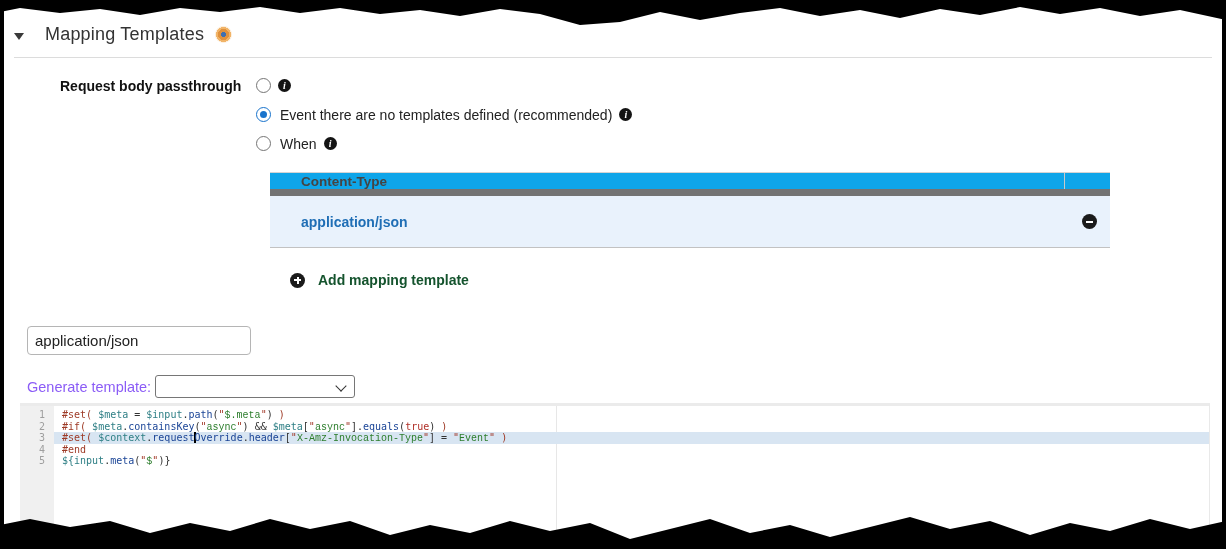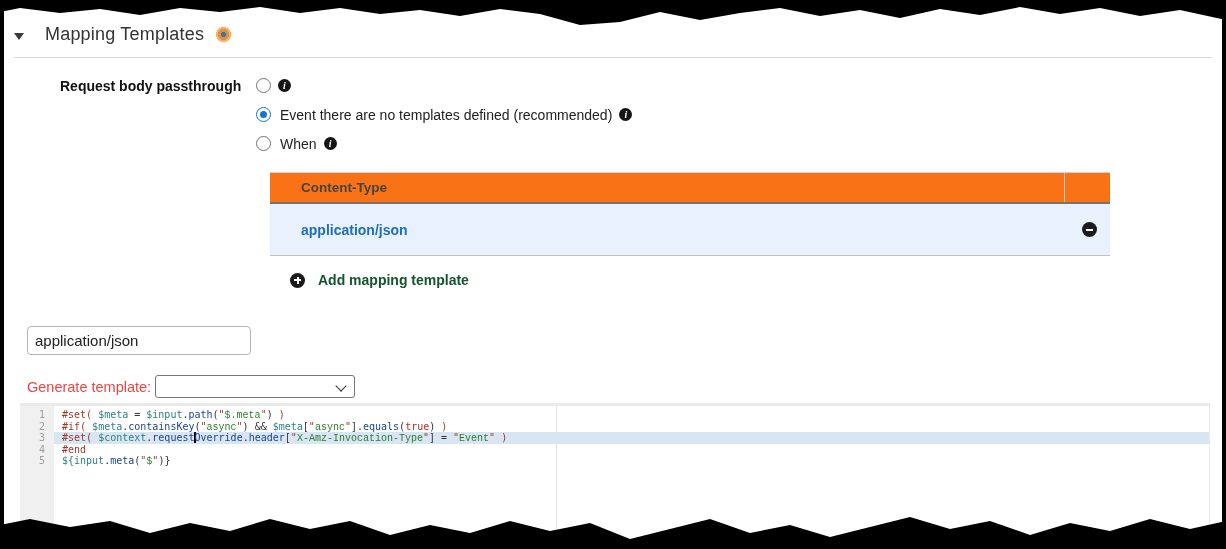--- a/index.html
+++ b/index.html
@@ -28,41 +28,41 @@
          display:inline-flex;align-items:center;justify-content:center;flex:none;cursor:pointer;}
   .radio.selected{border:1.5px solid #1873cc;}
   .radio .dot{width:0;height:0;}
   .radio.selected .dot{width:7px;height:7px;border-radius:50%;background:#1873cc;}
   .radio-label{margin-left:9px;font-size:14px;color:#222;cursor:default;}
   .info-icon{width:13px;height:13px;border-radius:50%;background:#141414;color:#fff;margin-left:7px;
              display:inline-flex;align-items:center;justify-content:center;flex:none;
              font:italic bold 10px "Liberation Serif",serif;cursor:pointer;}
 
   .ct-table{position:absolute;left:270px;top:172px;width:840px;}
-  .thead{position:relative;height:32px;background:#f97316;border-top:1px solid #d4d4d4;
-         border-bottom:2px solid #737373;display:flex;align-items:center;box-sizing:border-box;}
+  .thead{position:relative;height:24px;background:#0ea5e9;border-top:1px solid #d4d4d4;
+         border-bottom:7px solid #737373;display:flex;align-items:center;box-sizing:border-box;}
   .thead .th-text{padding-left:31px;font-size:13.5px;font-weight:bold;color:#444;}
   .th-div{position:absolute;right:45px;top:0;bottom:0;width:1px;background:#c9c9c9;}
   .trow{position:relative;height:51px;background:#e9f2fc;border-bottom:1px solid #c2c2c2;
         display:flex;align-items:center;}
   .trow .row-link{padding-left:31px;font-size:14px;font-weight:bold;color:#1f6eb5;
                   text-decoration:none;cursor:pointer;}
   .circle-icon{width:15px;height:15px;border-radius:50%;background:#1b1b1b;position:relative;
                display:inline-block;cursor:pointer;flex:none;}
   .circle-icon::before{content:"";position:absolute;left:4px;top:6.5px;width:7px;height:2px;background:#fff;}
   .circle-icon.plus::after{content:"";position:absolute;left:6.5px;top:4px;width:2px;height:7px;background:#fff;}
   .row-action{position:absolute;right:13px;top:18px;}
 
   .add-row{position:absolute;left:290px;top:272px;display:flex;align-items:center;cursor:pointer;}
   .add-link{margin-left:13px;font-size:14px;font-weight:bold;color:#14532d;text-decoration:none;}
 
   .ct-input{position:absolute;left:27px;top:326px;width:224px;height:29px;box-sizing:border-box;
             border:1px solid #b5b5b5;border-radius:4px;padding:0 7px;font-size:15px;color:#222;
             font-family:"Liberation Sans",sans-serif;outline:none;}
-  .gen-label{position:absolute;left:27px;top:379px;font-size:14.5px;color:#ef4444;}
+  .gen-label{position:absolute;left:27px;top:379px;font-size:14.5px;color:#8b5cf6;}
   .gen-select{position:absolute;left:155px;top:375px;width:200px;height:23px;box-sizing:border-box;
               border:1px solid #767676;border-radius:3px;background:#fff;cursor:pointer;}
   .chev{position:absolute;right:9px;top:6px;width:7px;height:7px;border-right:1.8px solid #333;
         border-bottom:1.8px solid #333;transform:rotate(45deg);}
 
   .editor{position:absolute;left:20px;top:403px;width:1190px;height:146px;
           background:linear-gradient(to right,#f0f0f0 0,#f0f0f0 34px,#fff 34px);
           border-top:3px solid #ebebeb;border-right:1px solid #e9e9e9;box-sizing:border-box;
           font-family:"DejaVu Sans Mono",monospace;font-size:10px;cursor:text;}
   .print-margin{position:absolute;left:536px;top:0;bottom:0;width:1px;background:#e7e7e7;}

